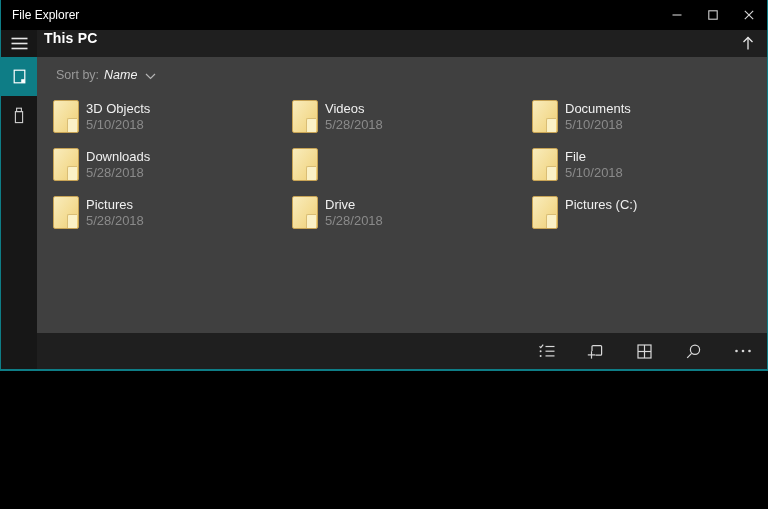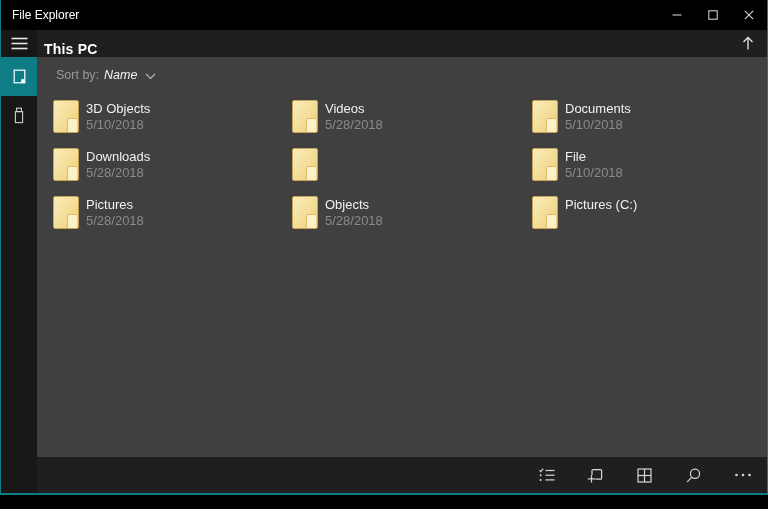--- a/index.html
+++ b/index.html
@@ -1,30 +1,30 @@
 <!DOCTYPE html>
 <html><head>
 <meta charset="utf-8">
 <style>
   html,body{margin:0;padding:0;background:#000;}
   *{box-sizing:border-box;}
   #app{
-    position:relative;width:768px;height:495px;overflow:hidden;
+    position:relative;width:768px;height:371px;overflow:hidden;
     font-family:"Liberation Sans","DejaVu Sans",sans-serif;
     background:#040404;
     border-left:1px solid #0e7d86;border-right:1px solid #0e7d86;border-bottom:2px solid #0e7d86;
   }
   
   .titlebar{position:absolute;top:0;left:0;right:0;height:30px;background:#000;display:flex;align-items:center;}
   .tb-title{color:#fff;font-size:12px;padding-left:11px;flex:0 0 auto;}
   .tb-spacer{flex:1;}
   .tb-btn{width:36px;height:30px;display:flex;align-items:center;justify-content:center;background:transparent;border:none;padding:0;cursor:default;}
   .tb-btn svg{display:block;}
   
-  .header{position:absolute;top:30px;left:0;right:0;height:27px;background:#1f1f1f;display:flex;align-items:flex-end;}
+  .header{position:absolute;top:30px;left:0;right:0;height:27px;background:#1f1f1f;display:flex;align-items:flex-start;}
   .nav-btn{width:36px;height:27px;background:#171717;border:none;display:flex;align-items:center;justify-content:center;padding:0;}
   .header-title{color:#fff;font-size:14px;font-weight:700;margin-left:7px;letter-spacing:.2px;}
   .header-spacer{flex:1;}
   .up-btn{width:38px;height:27px;background:transparent;border:none;display:flex;align-items:center;justify-content:center;padding:0;}
   
   .sidebar{position:absolute;top:57px;left:0;bottom:0;width:36px;background:#171717;display:flex;flex-direction:column;}
   .side-item{width:36px;height:39px;display:flex;align-items:center;justify-content:center;background:transparent;border:none;padding:0;}
   .side-item.selected{background:#0e7d86;}
   
   .content{position:absolute;top:57px;left:36px;right:0;height:415px;background:#404040;}
@@ -162,21 +162,21 @@
     <div class="foldericon"></div>
     <div class="meta">
       <div class="fname">Pictures</div>
       <div class="fdate">5/28/2018</div>
     </div>
   </div>
 
   <div class="cell">
     <div class="foldericon"></div>
     <div class="meta">
-      <div class="fname">Objects</div>
+      <div class="fname">Drive</div>
       <div class="fdate">5/28/2018</div>
     </div>
   </div>
 
   <div class="cell">
     <div class="foldericon"></div>
     <div class="meta">
       <div class="fname">Pictures (C:)</div>
 
     </div>

